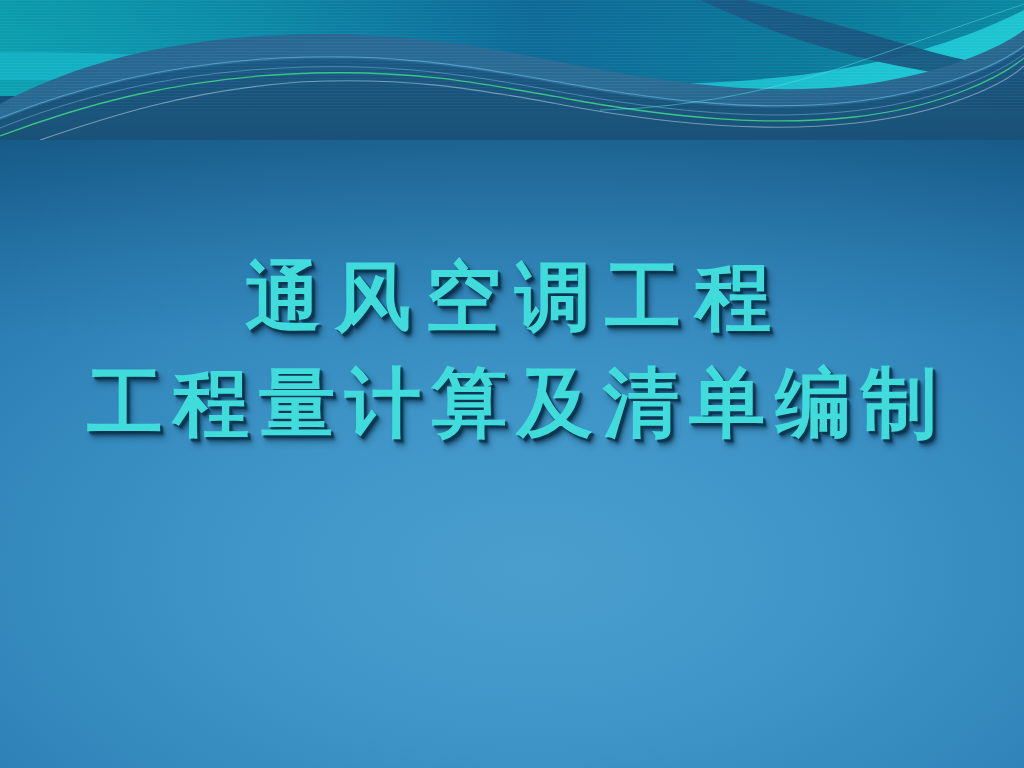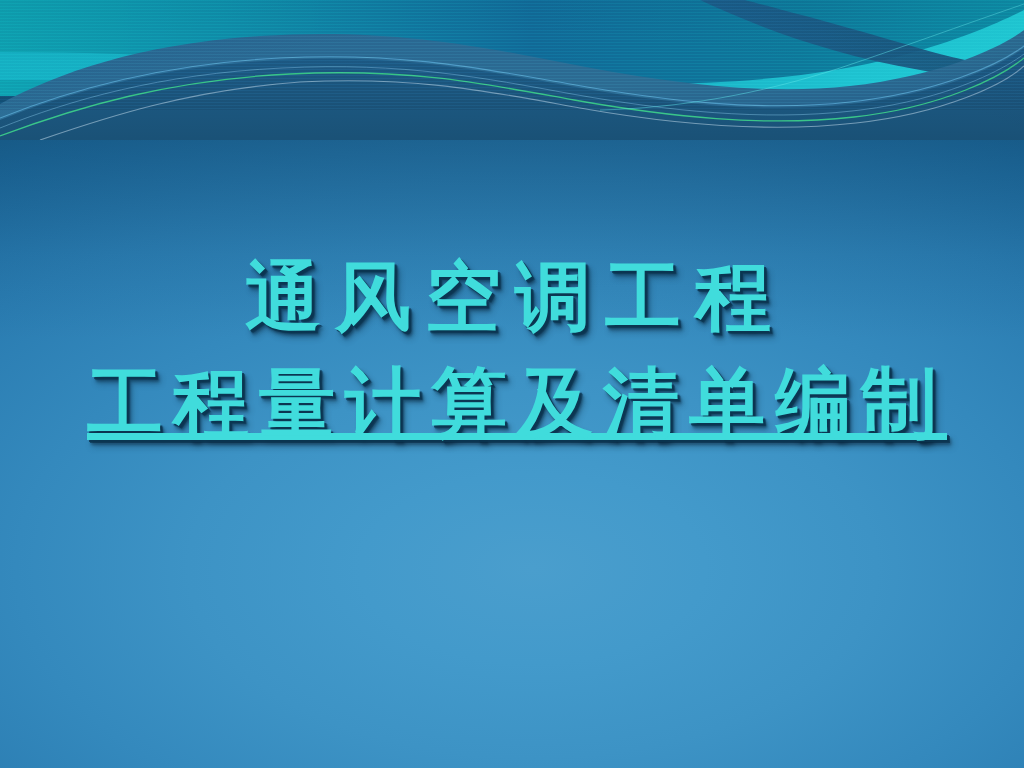--- a/index.html
+++ b/index.html
@@ -113,21 +113,20 @@
     font-size: 76px;
     letter-spacing: 14px;
     padding-left: 6px;       
     margin-bottom: 16px;
   }
 
   #title-line-2 {
     font-size: 76px;
     letter-spacing: 10px;
     padding-left: 10px;
-    text-decoration: underline;
   }
 </style>
 </head>
 <body>
 
 <div id="slide">
 
   <div class="bg-radial"></div>
   <div class="bg-topshade"></div>
 

